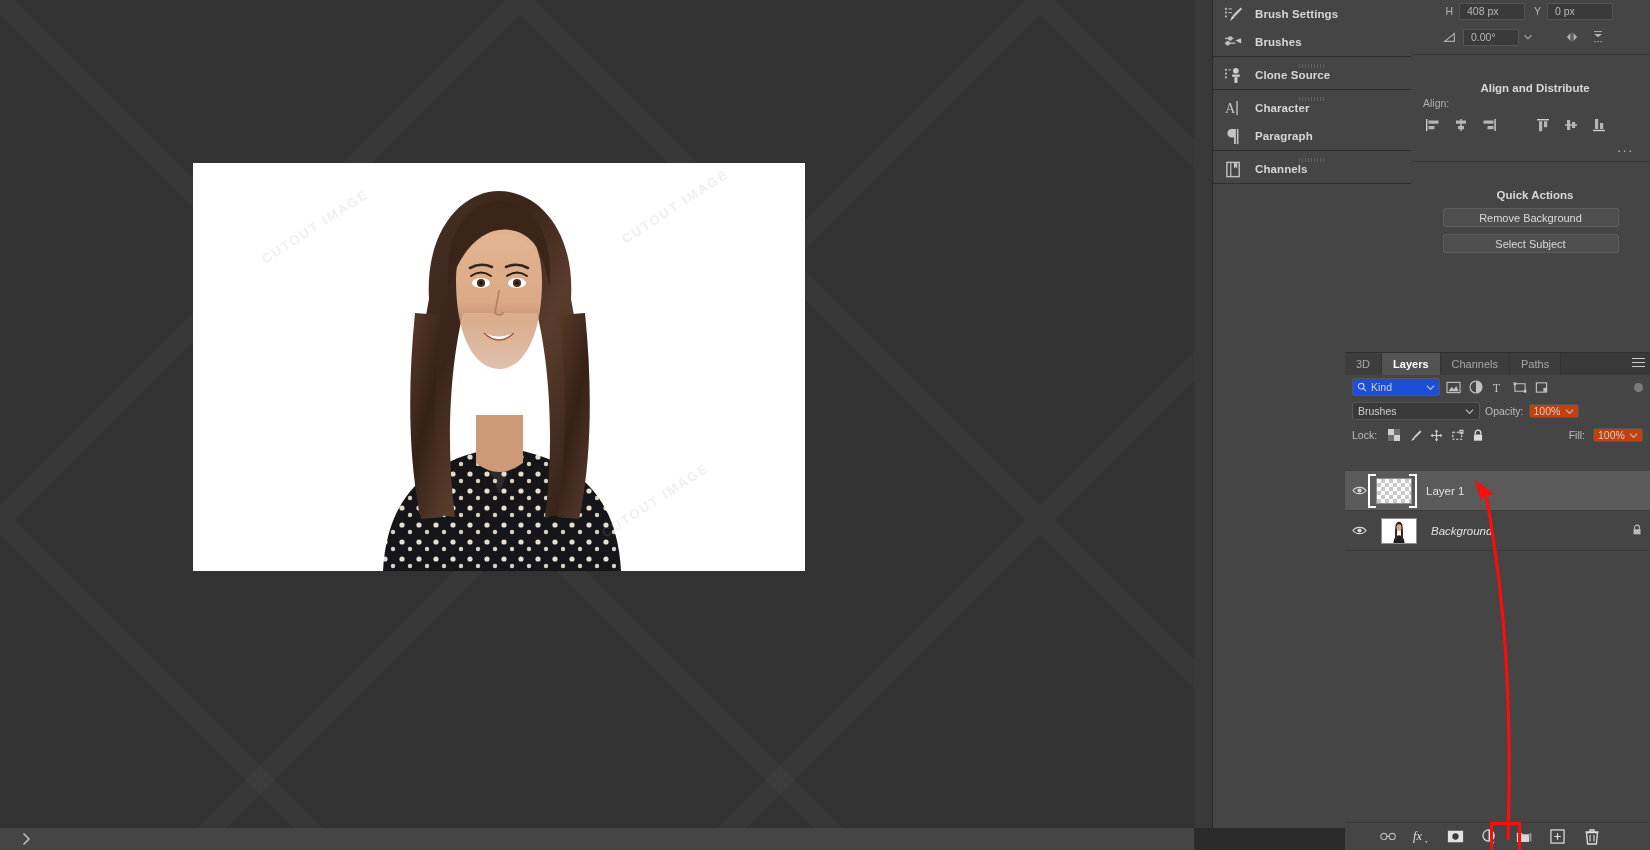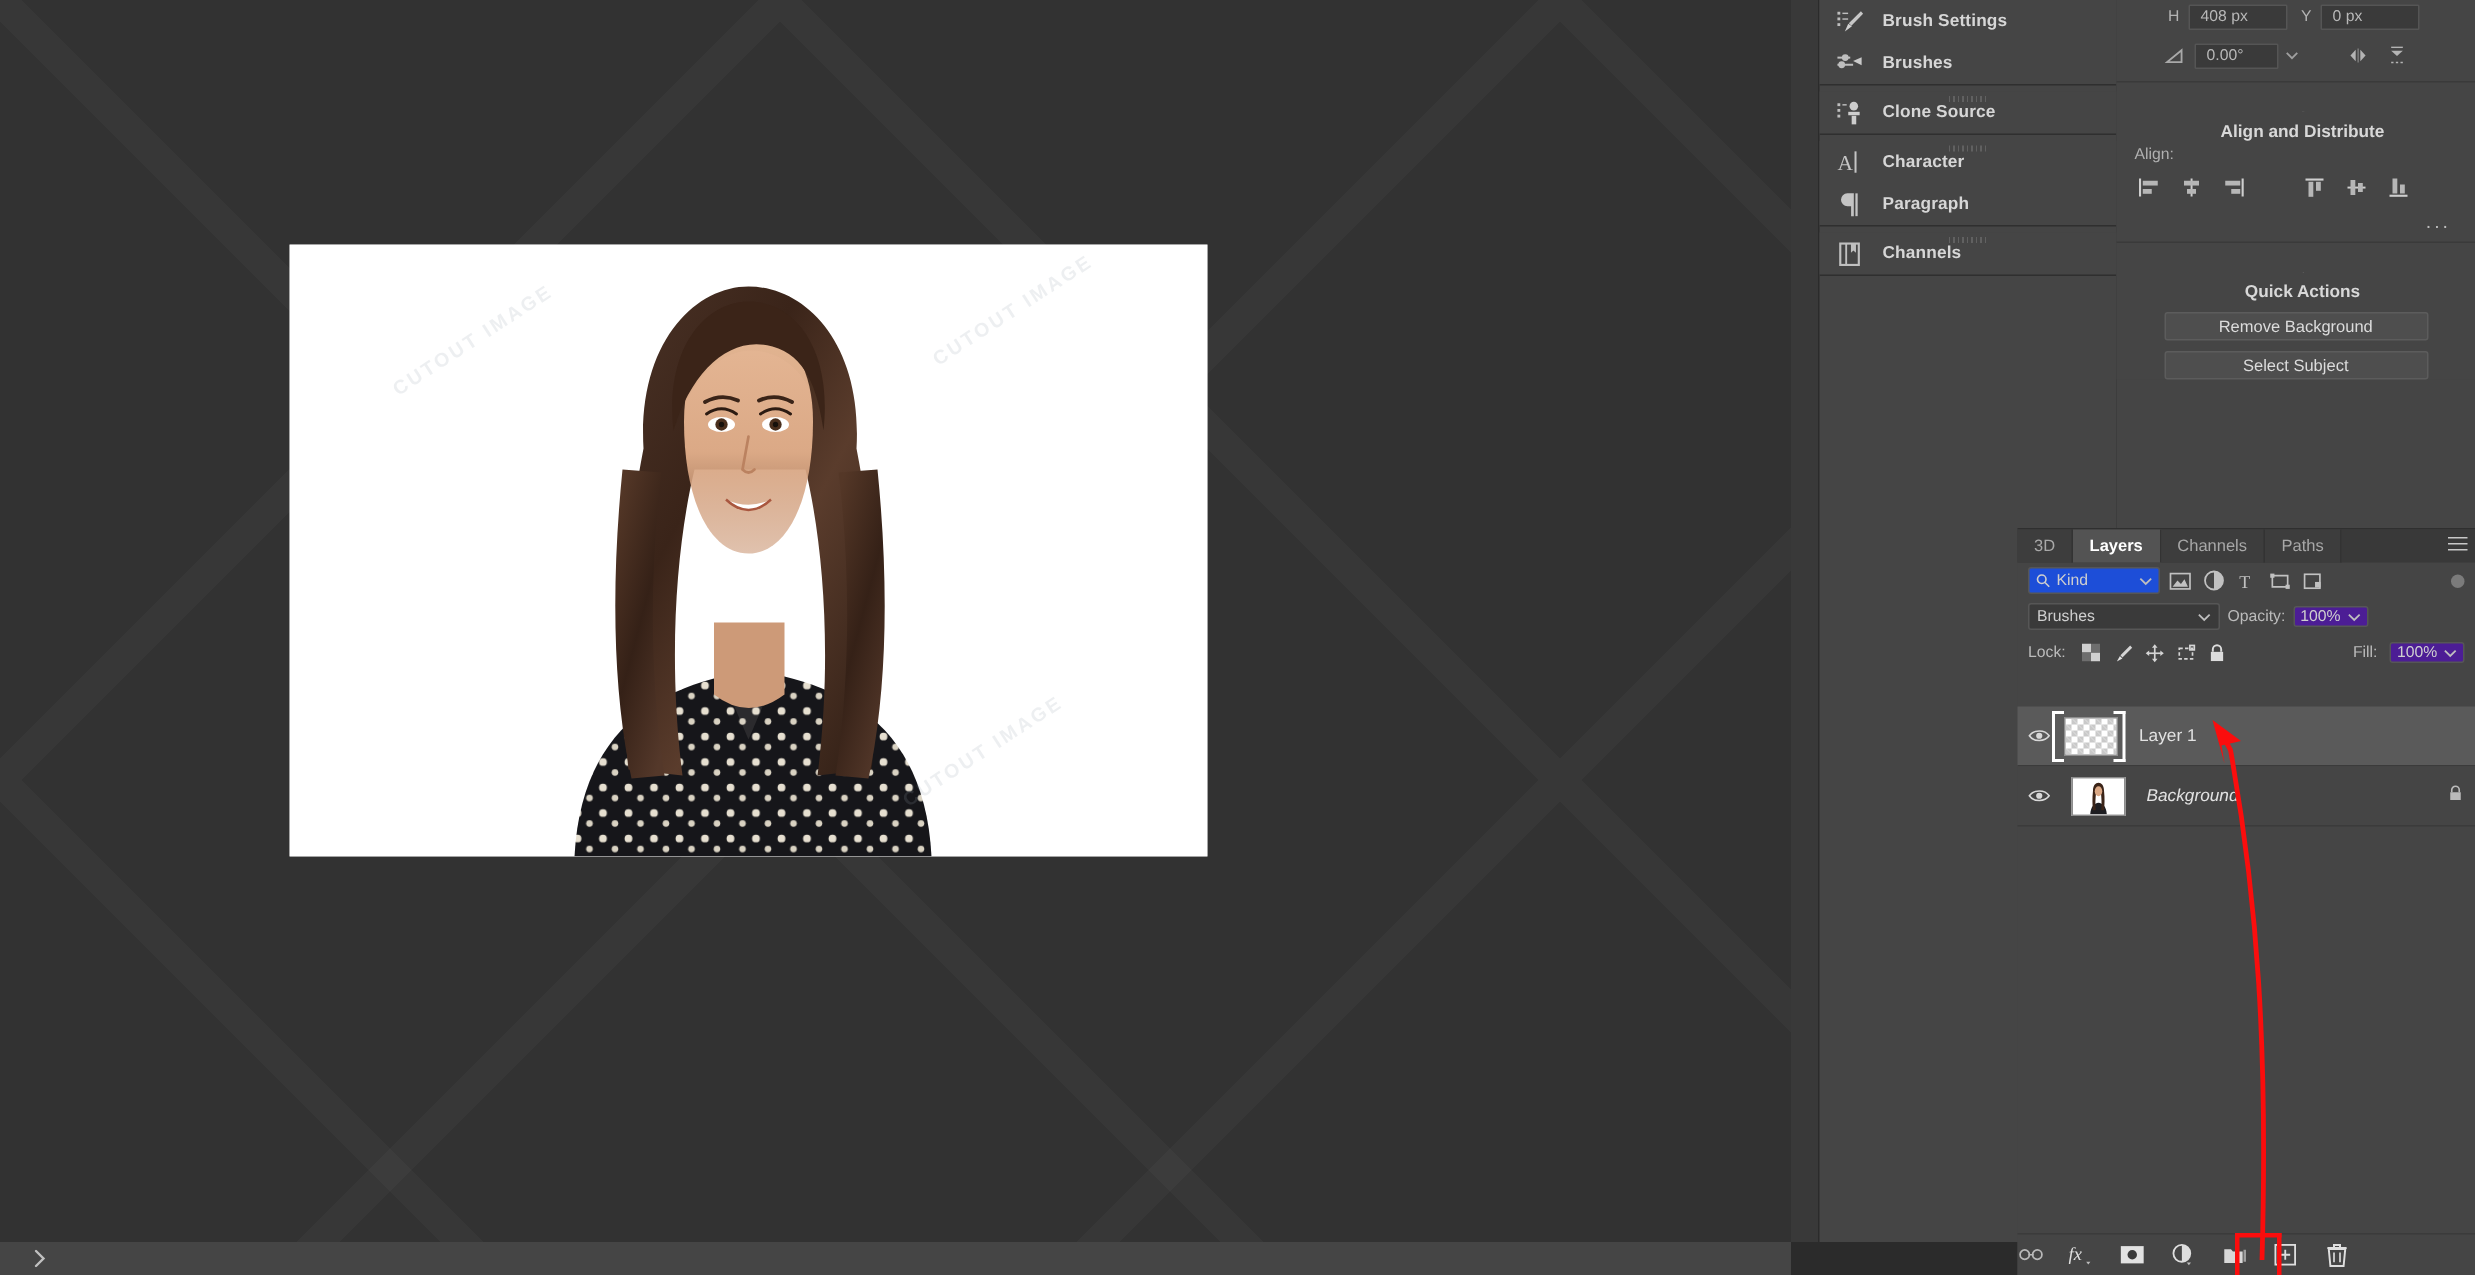--- a/index.html
+++ b/index.html
@@ -141,21 +141,21 @@
     margin-left: auto; cursor: pointer;
   }
 
   .blend-sel {
     display: flex; align-items: center; background: #3a3a3a; border: 1px solid #565656;
     height: 18px; width: 128px; border-radius: 2px; padding: 0 5px; cursor: pointer;
   }
   .blend-sel .txt { font-size: 10.5px; color: #cfcfcf; flex: 1; }
   .small-lbl { font-size: 10.5px; color: #bcbcbc; }
   .num-box {
-    display: flex; align-items: center; background: #4c1d95; border: 1px solid #565656;
+    display: flex; align-items: center; background: #c2410c; border: 1px solid #565656;
     height: 14px; width: 50px; border-radius: 2px; padding: 0 4px; cursor: pointer;
   }
   .num-box .txt { font-size: 10.5px; color: #cfcfcf; flex: 1; text-align: left; }
 
   .lock-ic { width: 16px; height: 16px; cursor: pointer; display:flex; align-items:center; justify-content:center; }
 
   .layer-list { position: absolute; left: 0; right: 0; top: 118px; bottom: 28px; background: #454545; }
   .layer-item {
     display: flex; align-items: center; height: 40px;
     border-bottom: 1px solid #3b3b3b; cursor: pointer; padding-right: 8px;
@@ -178,21 +178,21 @@
     border: 2px solid #fff; pointer-events: none;
   }
   .thumb-sel::before { left: -5px; border-right: none; }
   .thumb-sel::after  { right: -5px; border-left: none; }
   .layer-name { font-size: 11.5px; color: #e2e2e2; margin-left: 14px; }
   .layer-name.bg { font-style: italic; }
   .lock-badge { margin-left: auto; opacity: .85; }
 
   .layers-bottom {
     position: absolute; left: 0; right: 0; bottom: 0; height: 28px;
-    display: flex; align-items: center; justify-content: flex-start;
+    display: flex; align-items: center; justify-content: center;
     gap: 17px; padding-right: 16px; background: #454545; border-top: 1px solid #3b3b3b;
   }
   .lb-ic { width: 17px; height: 17px; cursor: pointer; display:flex; align-items:center; justify-content:center; position: relative; }
 
   
   .annot { position: absolute; pointer-events: none; }
   .annot-box {
     position: absolute; left: 1490px; top: 822px; width: 31px; height: 28px;
     border: 3px solid #fb0d0d; border-bottom: none; pointer-events: none;
   }

